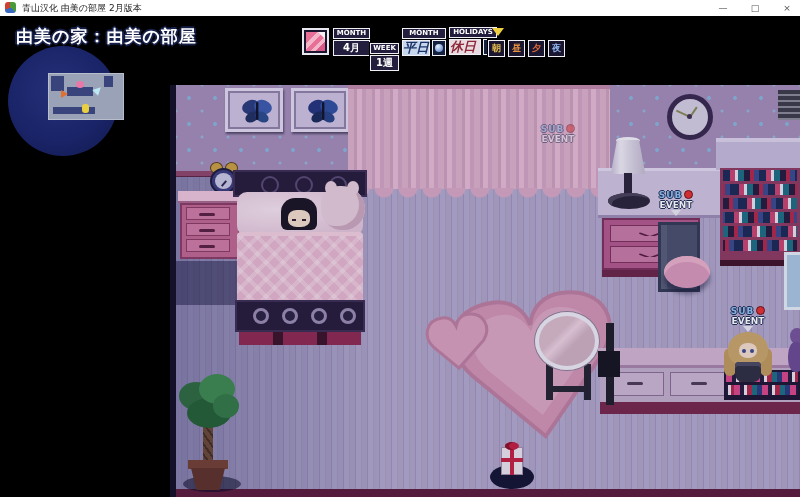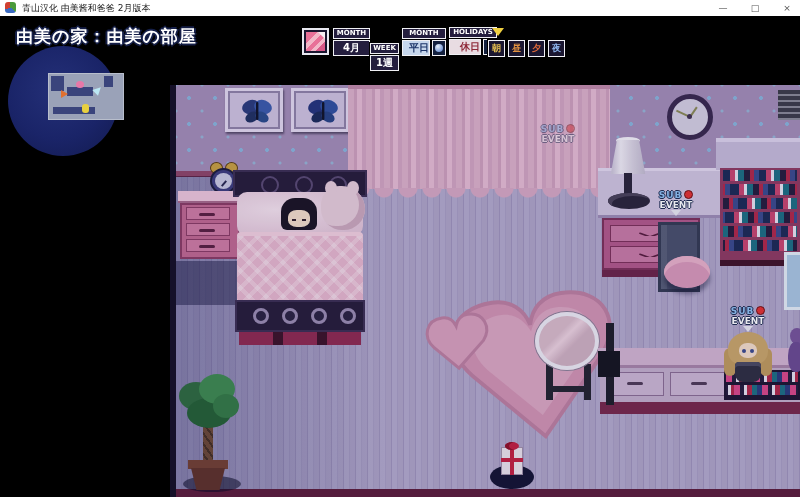--- a/index.html
+++ b/index.html
@@ -46,21 +46,21 @@
     background:linear-gradient(135deg,#e87098 0 30%,#f2b6c8 30% 45%,#e87098 45% 62%,#f2b6c8 62% 75%,#d85888 75%);}
   #hud-icon .cal:after{content:"";position:absolute;right:0;top:0;border-left:7px solid transparent;
     border-top:7px solid #f6eef2;}
   .hudbox{position:absolute;}
   .hud-h,.hud-v{background:#241e3e;border:1px solid #f0f0f4;box-shadow:0 0 0 1px #000;
     color:#fff;text-align:center;box-sizing:border-box;}
   .hud-h{height:11px;font-size:7px;line-height:9px;letter-spacing:0;}
   .hud-v{height:16px;font-size:10px;line-height:14px;margin-top:1px;}
   .vrow{display:flex;margin-top:1px;}
   .vlite{height:16px;box-sizing:border-box;border:1px solid #f0f0f4;box-shadow:0 0 0 1px #000;
-    font-size:10px;line-height:14px;text-align:right;flex:1;}
+    font-size:13px;line-height:14px;text-align:left;flex:1;font-style:italic;}
   .v-days{background:#c6d6ec;color:#1c3468;}
   .v-holi{background:#e8dce2;color:#8e2838;}
   .mini{width:14px;height:16px;box-sizing:border-box;border:1px solid #f0f0f4;box-shadow:0 0 0 1px #000;
     background:#13203e;margin-left:2px;position:relative;}
   .mini .orb{position:absolute;left:2px;top:3px;width:8px;height:8px;border-radius:50%;
     background:radial-gradient(circle at 35% 30%,#e8f0fa,#7a9cd8 70%,#48609a);}
   .tslot{position:absolute;top:13px;width:17px;height:17px;box-sizing:border-box;background:#1a1630;
     border:1px solid #f0f0f4;box-shadow:0 0 0 1px #000;font-size:9px;line-height:15px;text-align:center;}
   #tri{position:absolute;left:190px;top:1px;width:0;height:0;border-left:6px solid transparent;
     border-right:6px solid transparent;border-top:8px solid #f0d040;}
@@ -242,21 +242,21 @@
   #subevent-girl{left:552px;top:221px;}
   #subevent-curtain{left:362px;top:39px;opacity:.5;}
 
   #tint{position:absolute;left:0;top:0;width:630px;height:412px;background:rgba(25,25,90,.10);pointer-events:none;z-index:50;}
 </style>
 </head>
 <body>
 
 <div id="titlebar">
   <span id="app-icon"></span>
-  <span id="win-title">青山汉化 由美酱和爸爸 2月版本</span>
+  <span id="win-title">青山汉化 由美の部屋 2月版本</span>
   <span id="btn-min" class="winbtn">—</span>
   <span id="btn-max" class="winbtn">□</span>
   <span id="btn-close" class="winbtn">×</span>
 </div>
 
 <div id="game">
 
   <div id="location">由美の家：由美の部屋</div>
 
   <div id="minimap">

